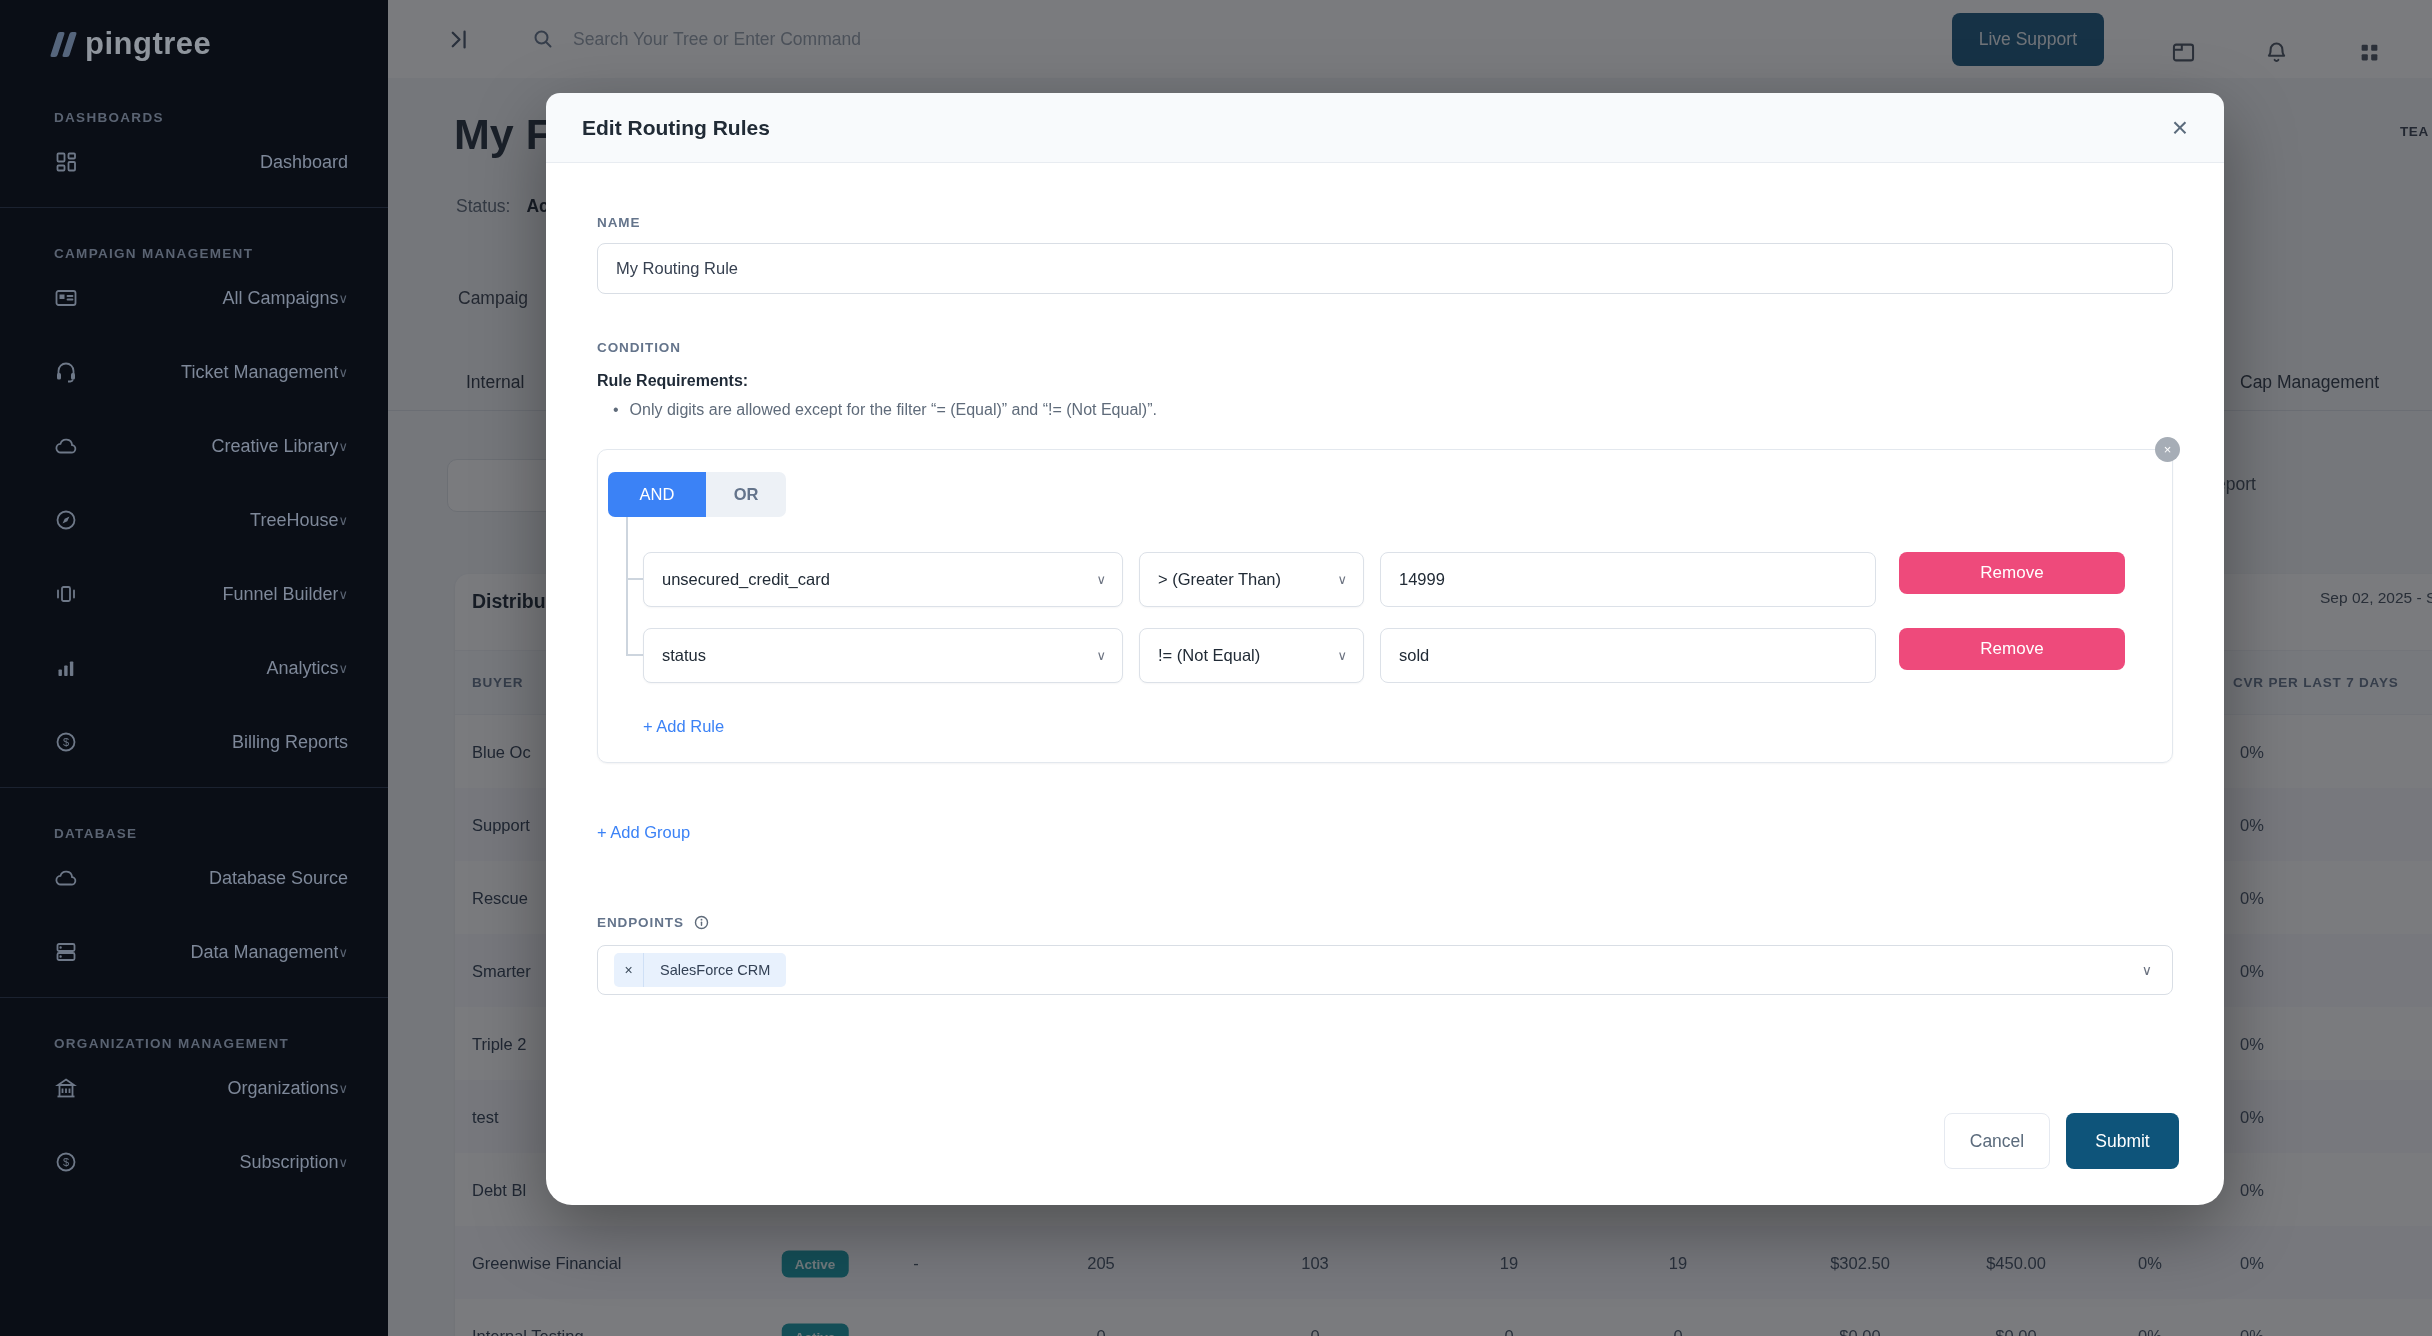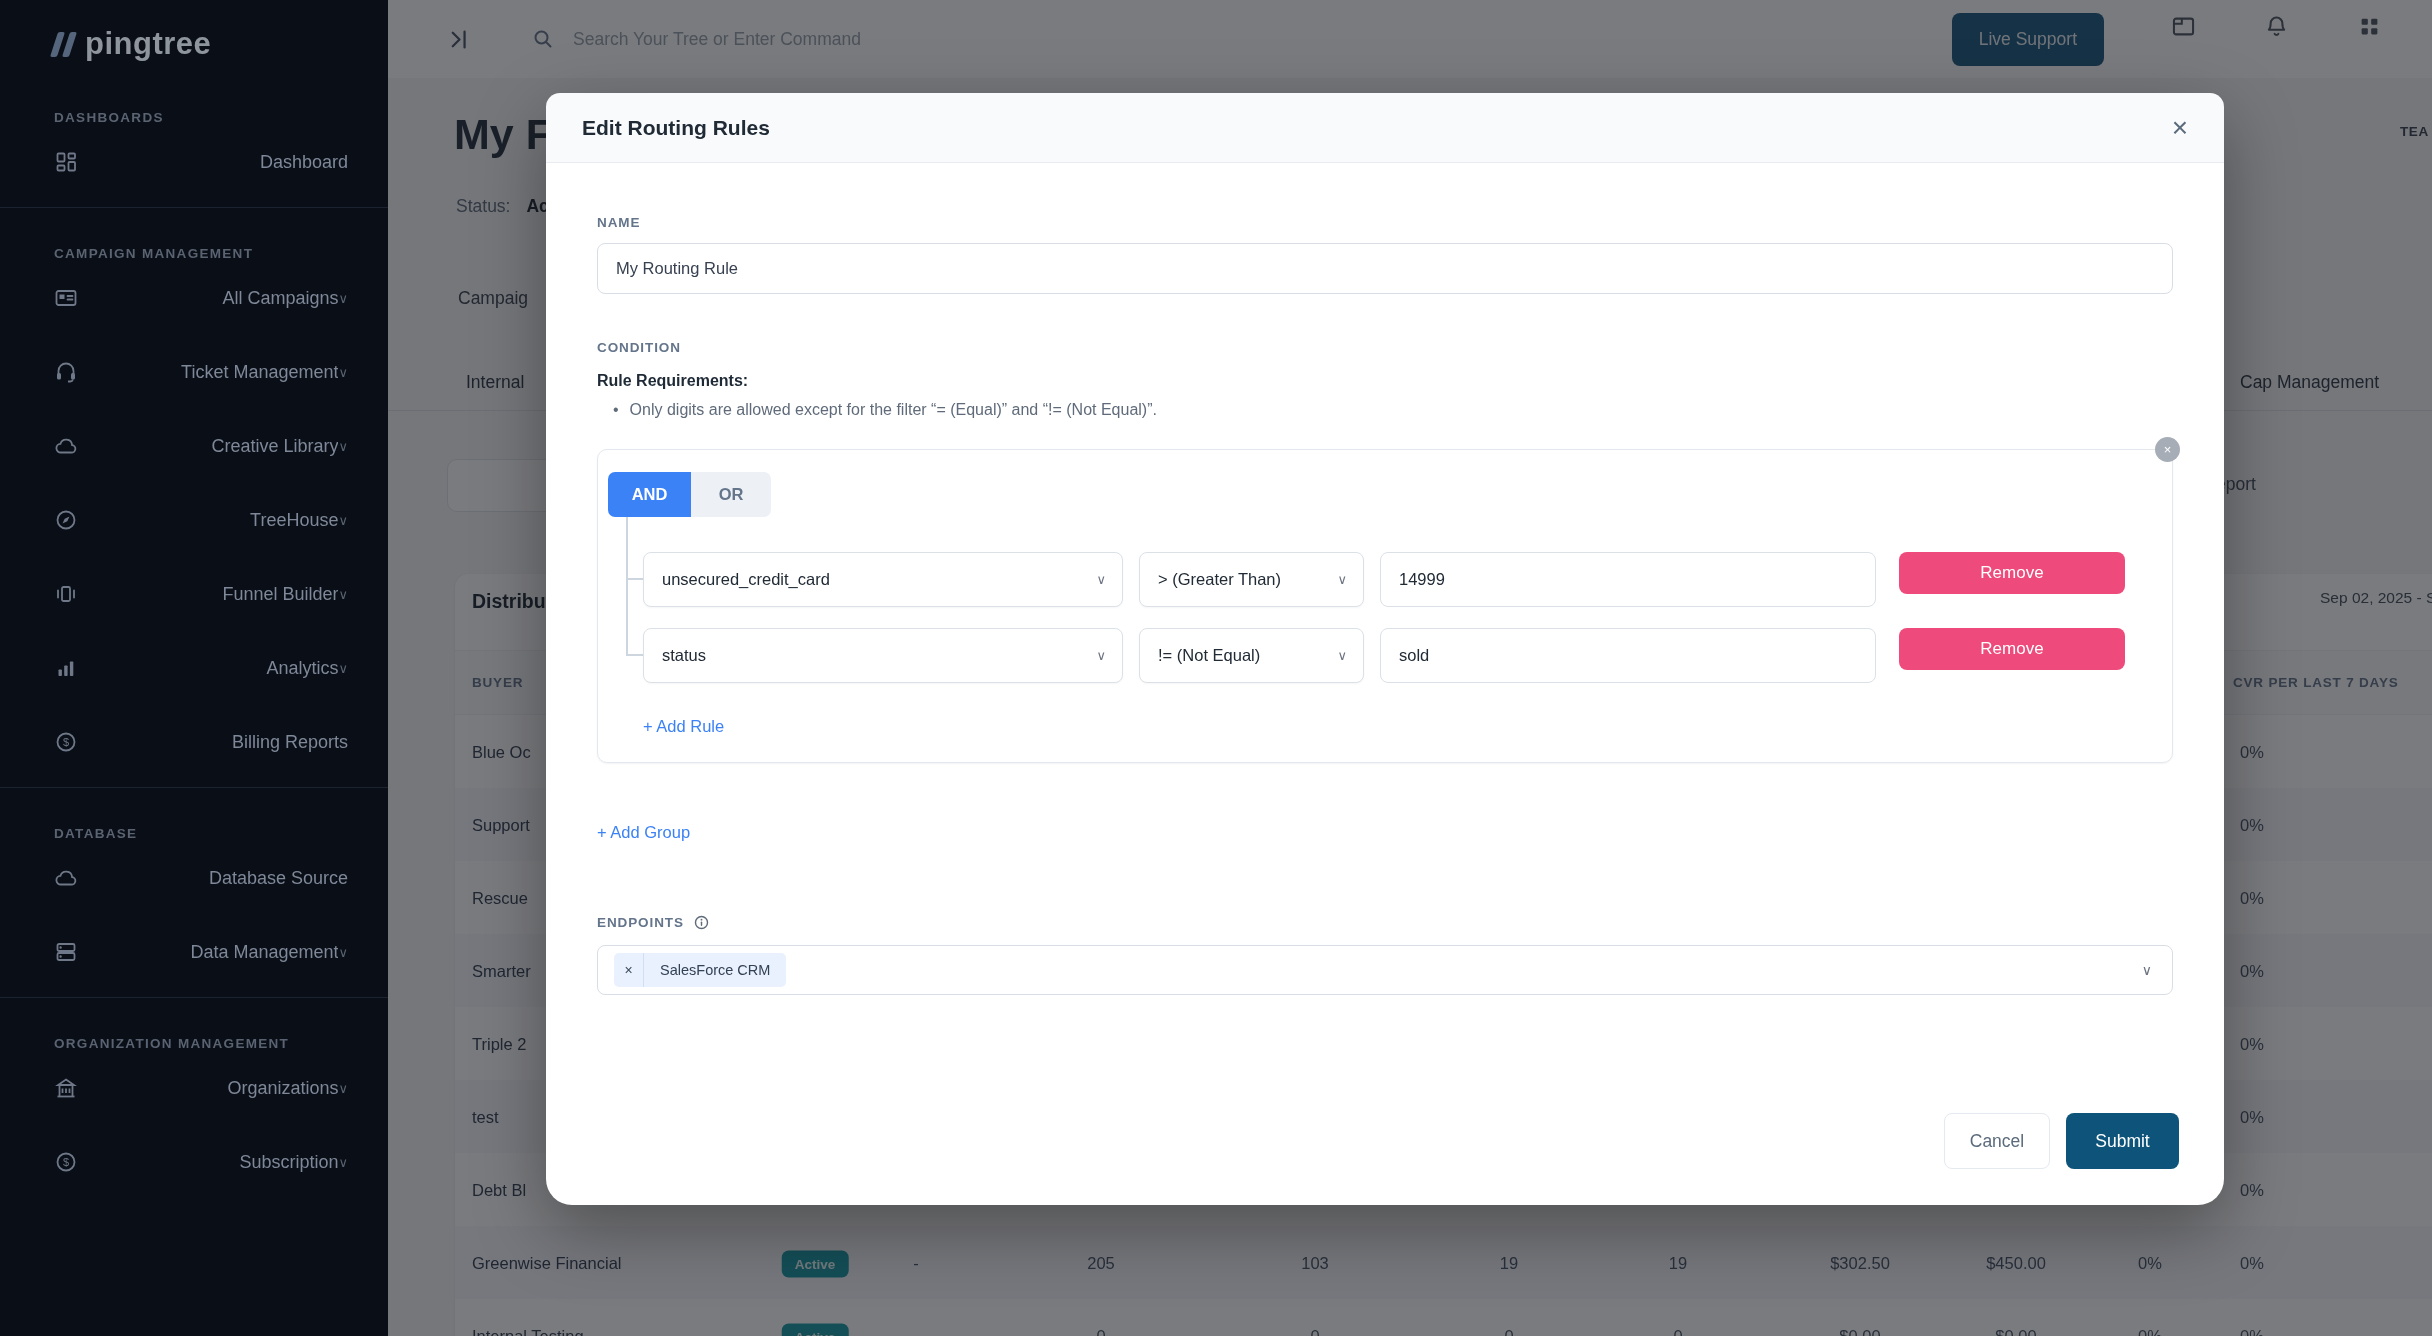--- a/index.html
+++ b/index.html
@@ -24,21 +24,21 @@
 
   
   #main { position:absolute; left:388px; top:0; right:0; bottom:0; background:#f3f5f8; }
   .topbar { position:absolute; left:0; top:0; right:0; height:78px; background:#ffffff; display:flex; align-items:center; }
   .collapse-btn { margin-left:58px; width:27px; height:27px; color:#475569; }
   .collapse-btn svg, .tb-ic svg, .search-ic svg { width:100%; height:100%; display:block; }
   .search-wrap { display:flex; align-items:center; margin-left:58px; gap:18px; }
   .search-ic { width:24px; height:24px; color:#64748b; }
   .search-input { border:none; outline:none; font-size:17.5px; color:#334155; width:520px; background:transparent; }
   .search-input::placeholder { color:#97a1ae; }
-  .topbar-right { margin-left:auto; display:flex; align-items:flex-start; margin-right:49px; gap:66px; }
+  .topbar-right { margin-left:auto; display:flex; align-items:flex-end; margin-right:49px; gap:66px; }
   .live-btn { height:53px; padding:0 27px; background:#1c5a80; color:#e8eef3; font-size:17.5px; border-radius:8px; display:flex; align-items:center; border:none; cursor:pointer; }
   .tb-ic { width:27px; height:27px; color:#4b5563; cursor:pointer; }
 
   .pg-title { position:absolute; left:66px; top:110px; font-size:43px; font-weight:700; color:#25303e; white-space:nowrap; }
   .pg-status { position:absolute; left:68px; top:196px; font-size:17.5px; color:#5f6b7a; }
   .pg-status b { color:#1f2a37; margin-left:16px; font-weight:700; }
   .pg-breadcrumb { position:absolute; left:70px; top:288px; font-size:17.5px; color:#3b4452; }
   .pg-team { position:absolute; left:2012px; top:124px; font-size:13.5px; font-weight:700; color:#374151; letter-spacing:.6px; }
   .tabs-line { position:absolute; left:0; right:0; top:410px; height:1px; background:#dde2e9; }
   .tab { position:absolute; top:372px; font-size:17.5px; color:#2f3947; cursor:pointer; white-space:nowrap; }
@@ -81,21 +81,21 @@
   .req-title { margin-top:17px; font-size:16px; font-weight:700; color:#1f2a37; }
   .req-bullet { margin:11px 0 0 16px; font-size:16px; color:#5f6b7a; }
   .req-bullet .dot { margin-right:11px; }
 
   .group { margin-top:30px; border:1px solid #e3e8ee; border-radius:10px; padding:22px 14px 24px 10px; position:relative; box-shadow:0 1px 2px rgba(16,24,40,.05); }
   .group-close { position:absolute; top:-13px; right:-8px; width:25px; height:25px; border-radius:50%; background:#a6adb6; color:#fff; font-size:13px; display:flex; align-items:center; justify-content:center; cursor:pointer; }
   .vline { position:absolute; left:28px; top:67px; width:2px; height:139px; background:#cdd5de; }
   .hstub { position:absolute; left:28px; width:18px; height:2px; background:#cdd5de; }
   .s1 { top:128px; } .s2 { top:204px; }
   .seg { display:inline-flex; }
-  .seg-and { width:83px; height:45px; background:#3b82f6; color:#fff; font-weight:700; font-size:16.5px; border-radius:7px 0 0 7px; display:flex; align-items:center; justify-content:center; cursor:pointer; }
+  .seg-and { width:98px; height:45px; background:#3b82f6; color:#fff; font-weight:400; font-size:16.5px; border-radius:7px 0 0 7px; display:flex; align-items:center; justify-content:center; cursor:pointer; }
   .seg-or { width:80px; height:45px; background:#edf1f6; color:#64748b; font-weight:700; font-size:16.5px; border-radius:0 7px 7px 0; display:flex; align-items:center; justify-content:center; cursor:pointer; }
   .rules { margin:35px 0 0 35px; }
   .rule-row { display:flex; height:55px; margin-bottom:21px; }
   .sel { position:relative; border:1px solid #dce1e8; border-radius:8px; display:flex; align-items:center; padding:0 40px 0 18px; font-size:16.5px; color:#212b36; background:#fff; box-shadow:0 1px 2px rgba(16,24,40,.04); cursor:pointer; }
   .sel .chev { position:absolute; right:16px; color:#6b7280; font-size:13px; }
   .sel.f1 { width:480px; margin-right:16px; }
   .sel.f2 { width:225px; margin-right:16px; }
   .val-input { width:496px; height:55px; border:1px solid #dce1e8; border-radius:8px; padding:0 18px; font-size:16.5px; color:#212b36; margin-right:23px; outline:none; }
   .btn-remove { width:226px; height:42px; background:#ee4a7b; color:#fff; border:none; border-radius:8px; font-size:17px; cursor:pointer; }
   .link { color:#3b82f6; font-size:16.5px; cursor:pointer; display:inline-block; }

